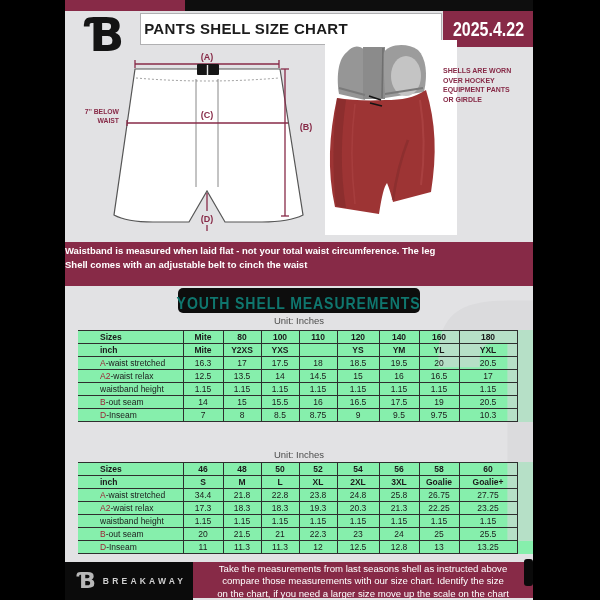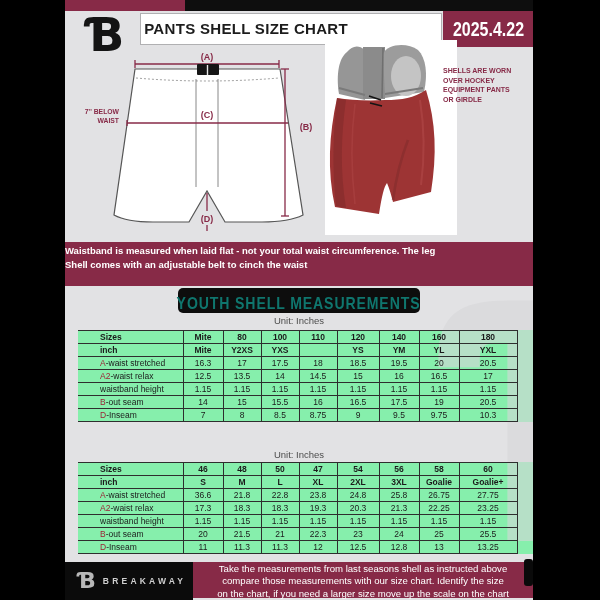--- a/index.html
+++ b/index.html
@@ -260,40 +260,40 @@
           <col style="width:40px">
           <col style="width:40px">
           <col style="width:58px">
         </colgroup>
       <tbody>
           <tr class="hdr">
             <td class="lab">Sizes</td>
             <td>46</td>
             <td>48</td>
             <td>50</td>
-            <td>47</td>
+            <td>52</td>
             <td>54</td>
             <td>56</td>
             <td>58</td>
             <td>60</td>
           </tr>
           <tr class="hdr">
             <td class="lab">inch</td>
             <td>S</td>
             <td>M</td>
             <td>L</td>
             <td>XL</td>
             <td>2XL</td>
             <td>3XL</td>
             <td>Goalie</td>
             <td>Goalie+</td>
           </tr>
           <tr>
             <td class="lab"><span class="pfx">A</span>-waist stretched</td>
-            <td>36.6</td>
+            <td>34.4</td>
             <td>21.8</td>
             <td>22.8</td>
             <td>23.8</td>
             <td>24.8</td>
             <td>25.8</td>
             <td>26.75</td>
             <td>27.75</td>
           </tr>
           <tr>
             <td class="lab"><span class="pfx">A2</span>-waist relax</td>

